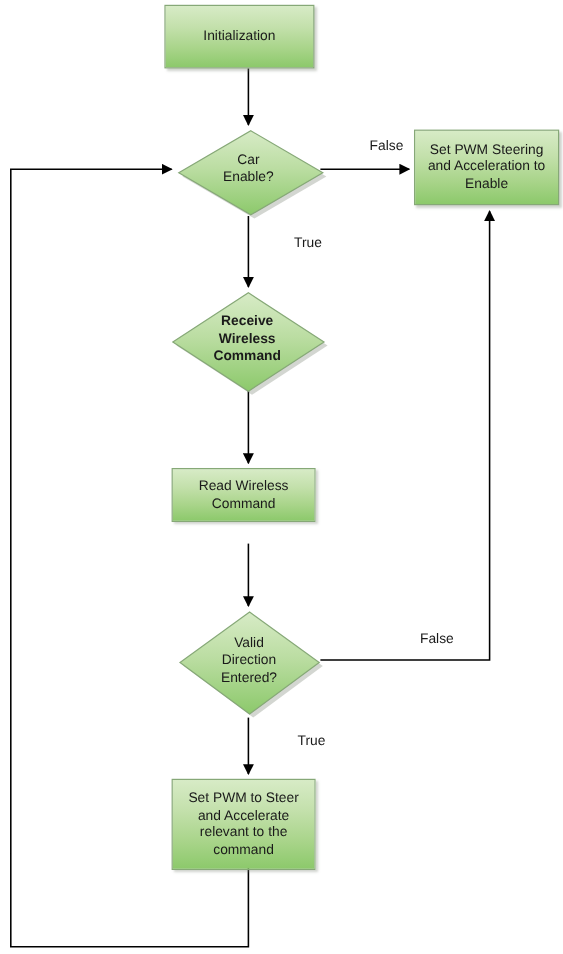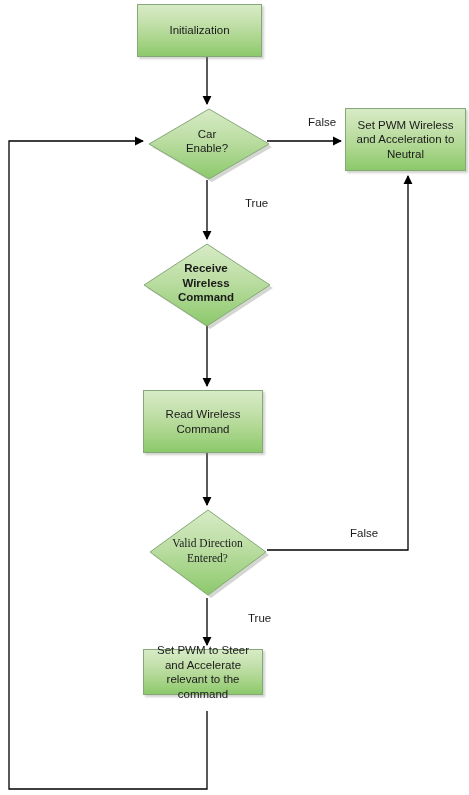--- a/index.html
+++ b/index.html
@@ -150,62 +150,62 @@
       <polygon points="62,3 122,38 62,73 2,38" fill="rgba(120,130,115,0.33)" transform="translate(3,3)"></polygon>
       <polygon points="62,3 122,38 62,73 2,38" fill="url(#g1)" stroke="#86a877" stroke-width="1"></polygon>
     </svg>
     <div class="dia-label">
       <span style="white-space:pre-line;">Car
 Enable?</span>
     </div>
   </div>
 
   <div class="node proc" style="left:345px; top:108px; width:121px; height:63px;">
-    <span>Set PWM Wireless and Acceleration to Neutral</span>
+    <span>Set PWM Steering and Acceleration to Enable</span>
   </div>
 
   <div class="dia-wrap" style="left:142px; top:241px; width:128px; height:84px;">
     <svg width="132" height="90" viewBox="0 0 132 90">
       <defs>
         <linearGradient id="g2" x1="0" y1="0" x2="0" y2="1">
           <stop offset="0%" stop-color="#d7ebc6"></stop>
           <stop offset="45%" stop-color="#bbdda2"></stop>
           <stop offset="100%" stop-color="#8cc96b"></stop>
         </linearGradient>
       </defs>
       <polygon points="65,3 128,44 65,85 2,44" fill="rgba(120,130,115,0.33)" transform="translate(3,3)"></polygon>
       <polygon points="65,3 128,44 65,85 2,44" fill="url(#g2)" stroke="#86a877" stroke-width="1"></polygon>
     </svg>
     <div class="dia-label">
       <span style="white-space:pre-line; max-width:74px;font-weight:bold;">Receive Wireless Command</span>
     </div>
   </div>
 
-  <div class="node proc" style="left:143px; top:390px; width:120px; height:63px;">
+  <div class="node proc" style="left:143px; top:390px; width:120px; height:45px;">
     <span style="max-width:80px; display:inline-block;">Read Wireless Command</span>
   </div>
 
   <div class="dia-wrap" style="left:148px; top:507px; width:119px; height:87px;">
     <svg width="124" height="93" viewBox="0 0 124 93">
       <defs>
         <linearGradient id="g3" x1="0" y1="0" x2="0" y2="1">
           <stop offset="0%" stop-color="#d7ebc6"></stop>
           <stop offset="45%" stop-color="#bbdda2"></stop>
           <stop offset="100%" stop-color="#8cc96b"></stop>
         </linearGradient>
       </defs>
       <polygon points="60,3 118,45 60,88 2,45" fill="rgba(120,130,115,0.33)" transform="translate(3,3)"></polygon>
       <polygon points="60,3 118,45 60,88 2,45" fill="url(#g3)" stroke="#86a877" stroke-width="1"></polygon>
     </svg>
     <div class="dia-label">
-      <span style="white-space:pre-line; max-width:72px;font-family:Liberation Serif, serif;">Valid Direction Entered?</span>
+      <span style="white-space:pre-line; max-width:72px;">Valid Direction Entered?</span>
     </div>
   </div>
 
-  <div class="node proc" style="left:143px; top:649px; width:120px; height:46px;">
+  <div class="node proc" style="left:143px; top:649px; width:120px; height:76px;">
     <span style="max-width:112px; display:inline-block;">Set PWM to Steer and Accelerate relevant to the command</span>
   </div>
 
   <div class="edge-label" style="left:280px; top:116px;">False</div>
 
   <div class="edge-label" style="left:217px; top:197px;">True</div>
 
   <div class="edge-label" style="left:322px; top:527px;">False</div>
 
   <div class="edge-label" style="left:220px; top:612px;">True</div>

